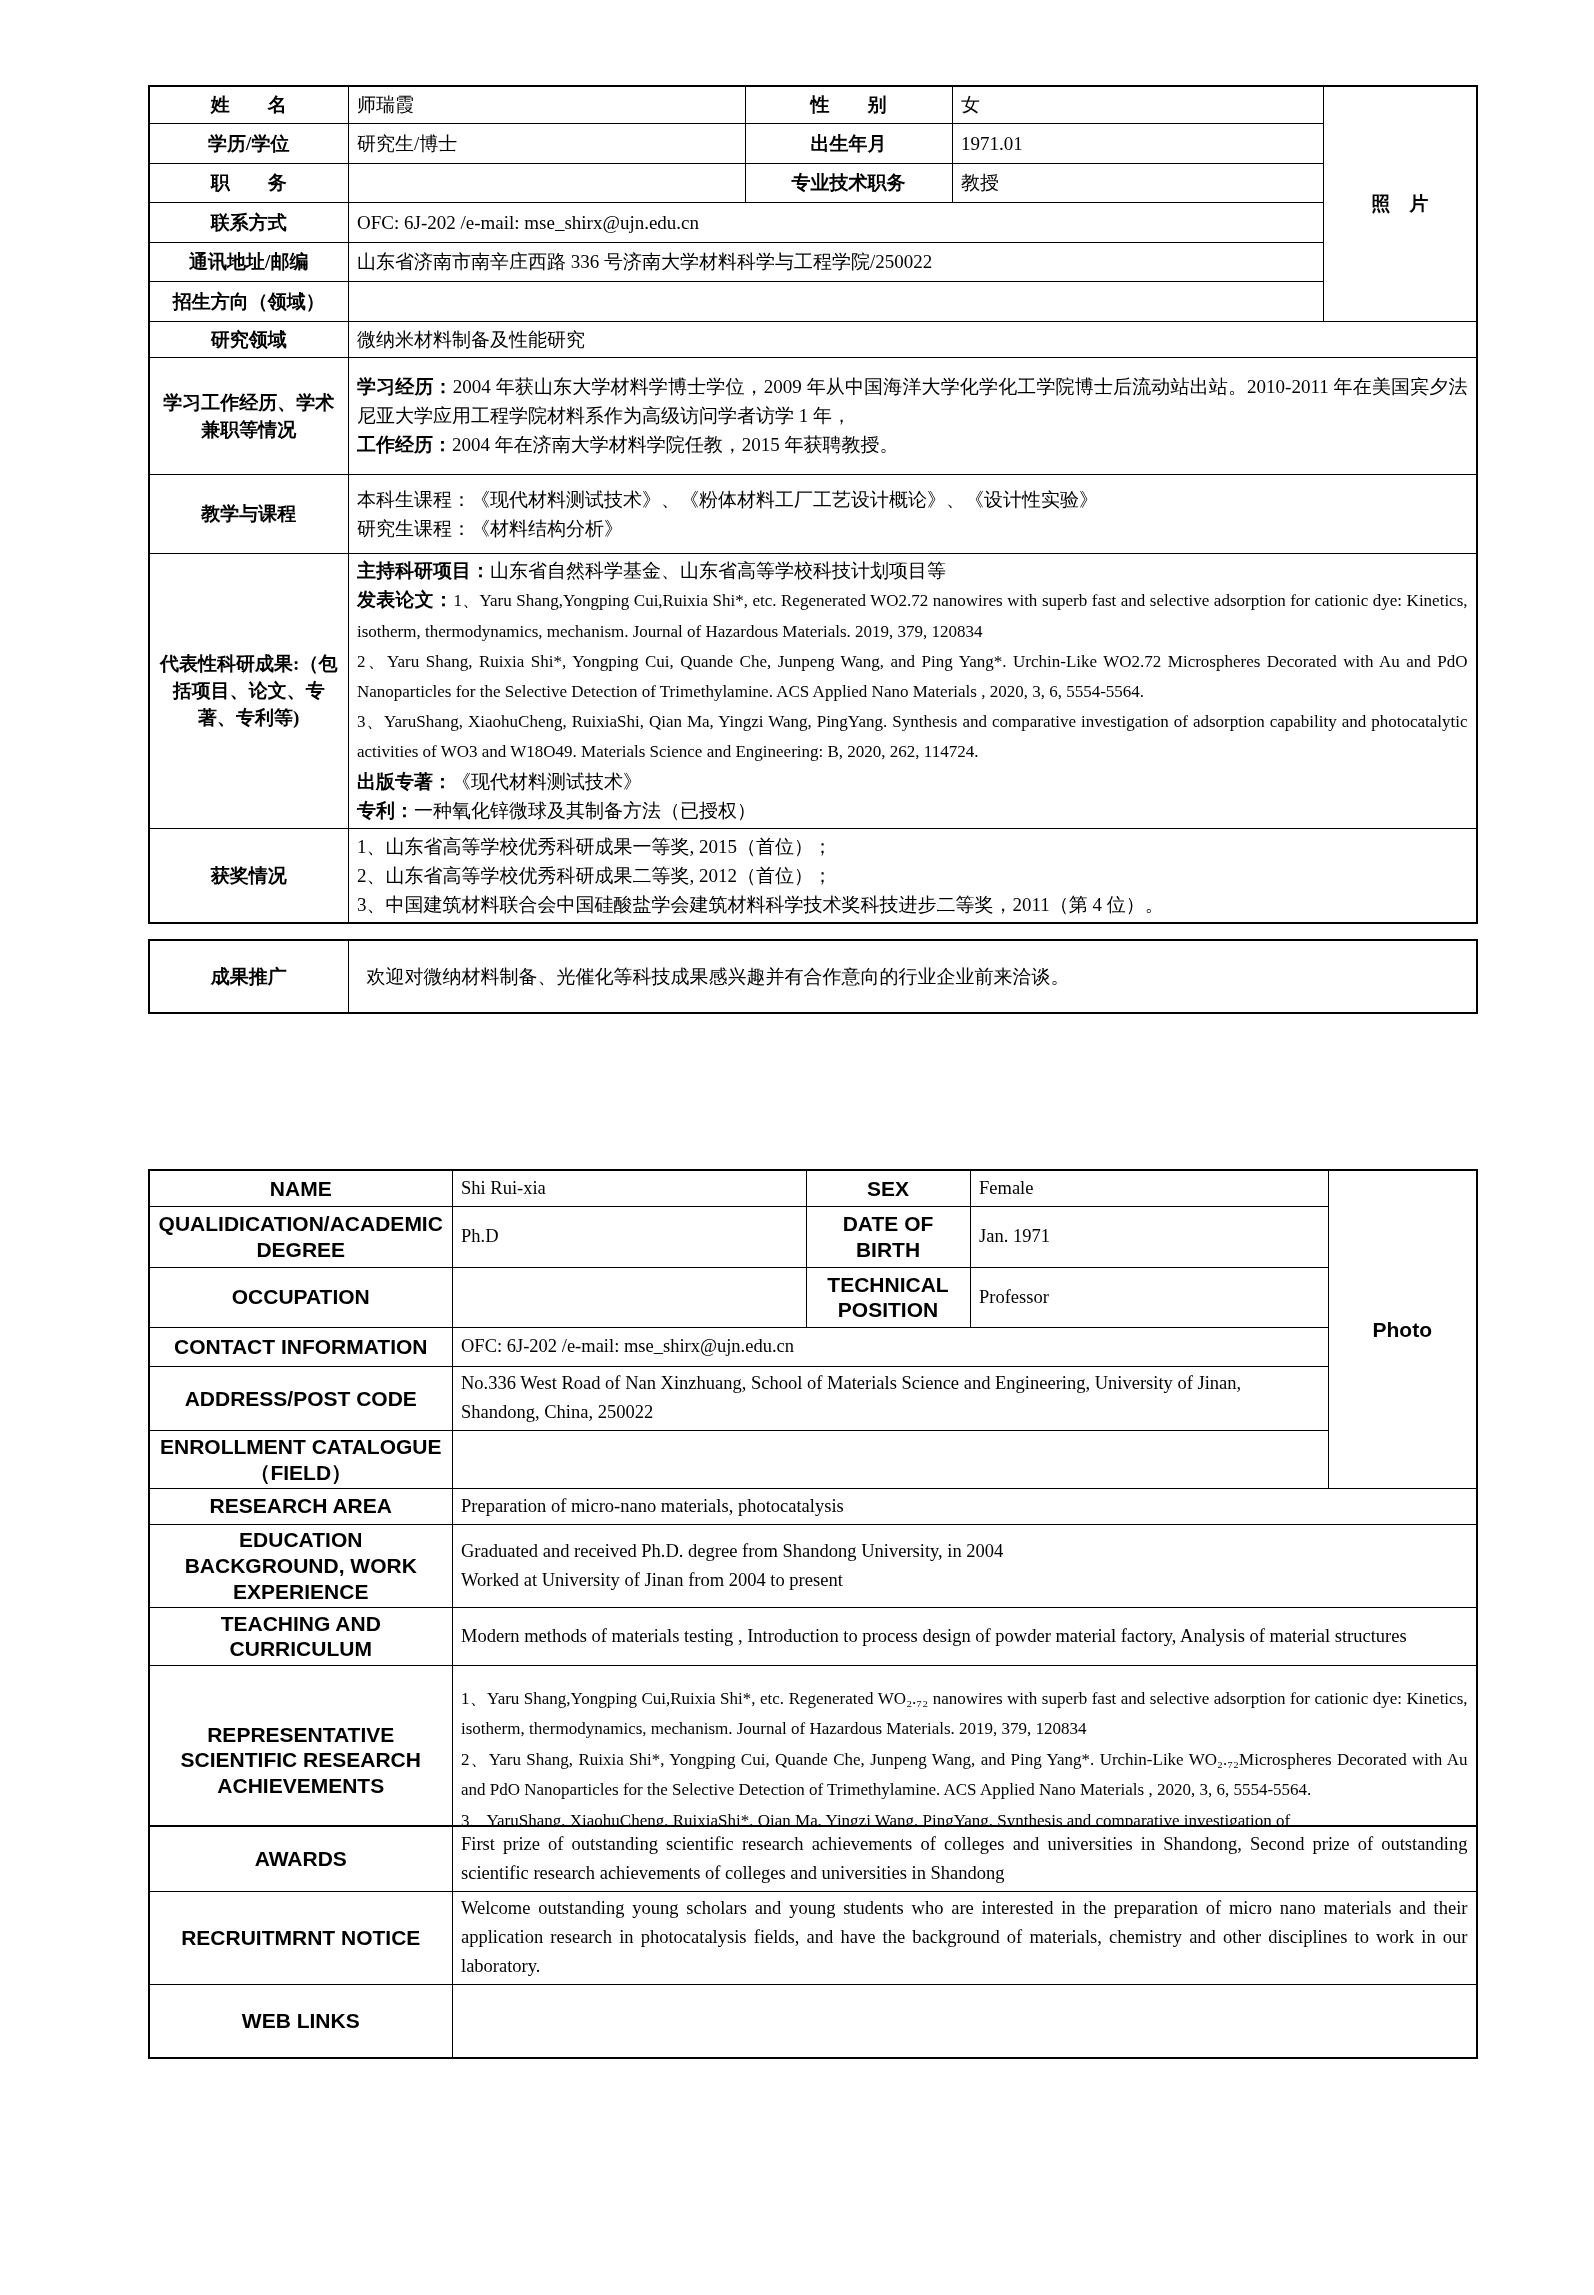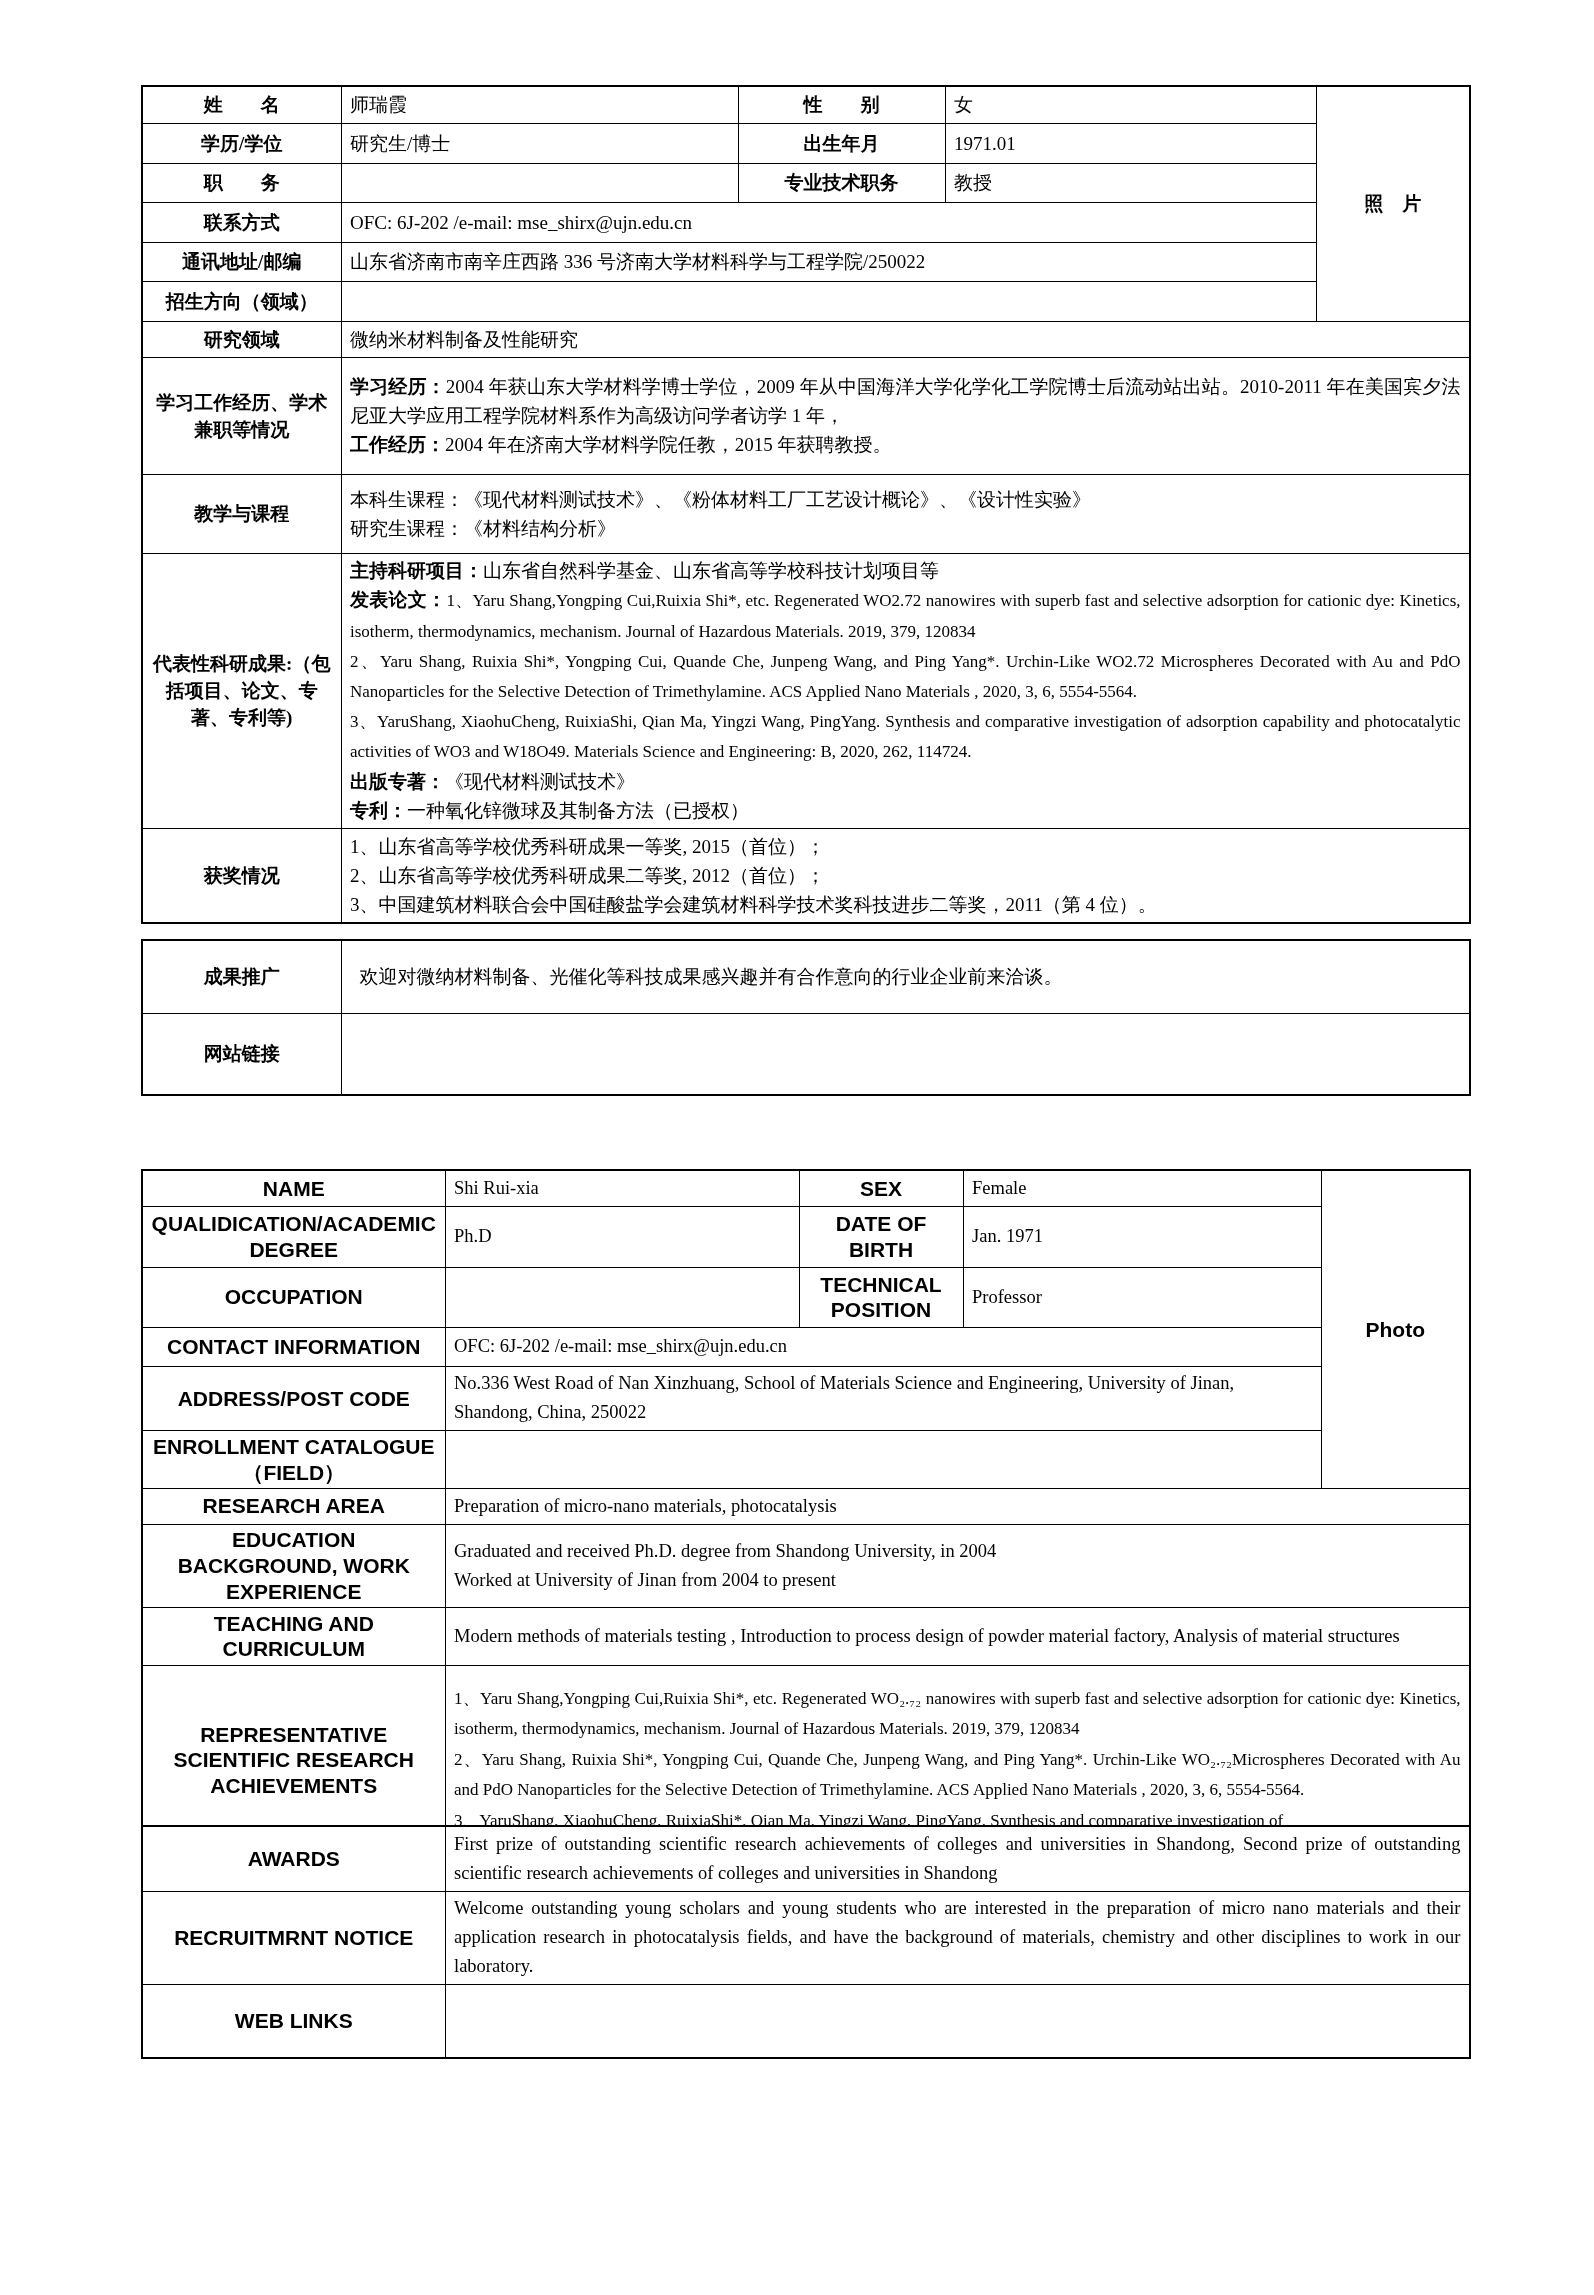--- a/index.html
+++ b/index.html
@@ -1,18 +1,18 @@
 <!DOCTYPE html>
 <html style="font-size:11.4px"><head>
 <meta charset="utf-8">
 <style>
   html,body{margin:0;padding:0;background:#ffffff;}
   .page{position:relative;width:1594px;height:2295px;background:#ffffff;color:#000;
         font-family:"Liberation Serif",serif;}
-  table.tbl{position:absolute;left:141px;width:1328px;border-collapse:collapse;
+  table.tbl{position:absolute;left:148px;width:1328px;border-collapse:collapse;
             table-layout:fixed;border:2.1px solid #000;background:#fff;}
   .tbl td{border:1.4px solid #000;padding:2.8px 8.5px;vertical-align:middle;
           word-wrap:break-word;overflow:hidden;}
   .cn1{top:85px}.cn2{top:939px}.en1{top:1169px}.en2{top:1825px}
 
   
   .h46{height:33px}.h50{height:36px}.h52{height:37px}.h53{height:38px}.h55{height:39px}
   .h56{height:40px}.h57{height:40px}.h80{height:57px}.h84{height:60px}.h85{height:60px}
   .h86{height:61px}.h90{height:64px}.h103{height:73px}.h105{height:75px}.h111{height:79px}
   .h116{height:82px}.h124{height:88px}.h126{height:89px}.h128{height:91px}
@@ -125,24 +125,20 @@
   <table class="tbl cn2">
     <colgroup>
         <col style="width:199px">
         <col style="width:1129px">
       </colgroup>
     <tbody>
     <tr class="h103">
       <td class="lbl">成果推广</td>
       <td class="content ind1">欢迎对微纳材料制备、光催化等科技成果感兴趣并有合作意向的行业企业前来洽谈。</td>
     </tr>
-    <tr class="h116">
-      <td class="lbl">网站链接</td>
-      <td class="content"></td>
-    </tr>
   </tbody>
     </table>
 
   <table class="tbl en1">
     <colgroup>
         <col style="width:303px">
         <col style="width:354px">
         <col style="width:164px">
         <col style="width:358px">
         <col style="width:149px">

